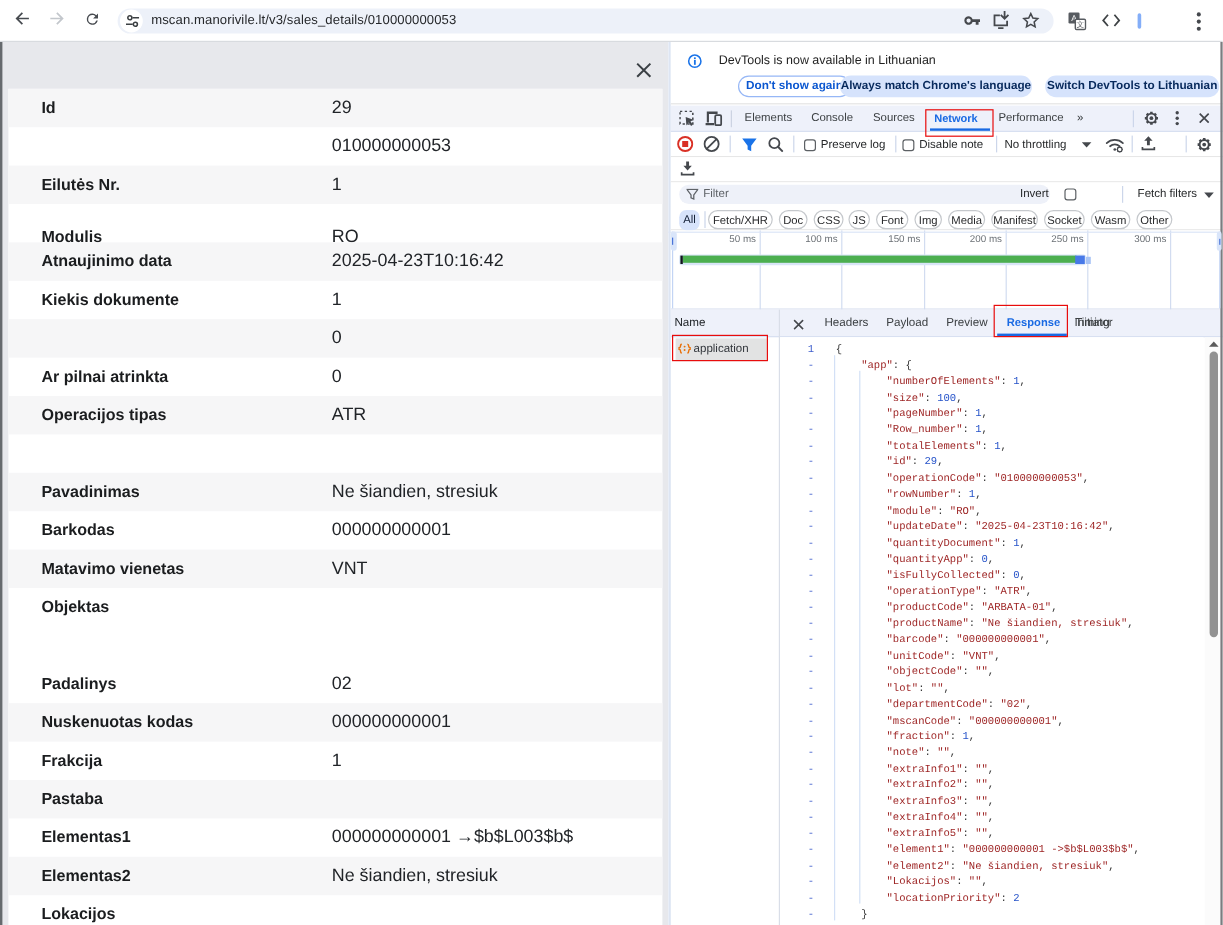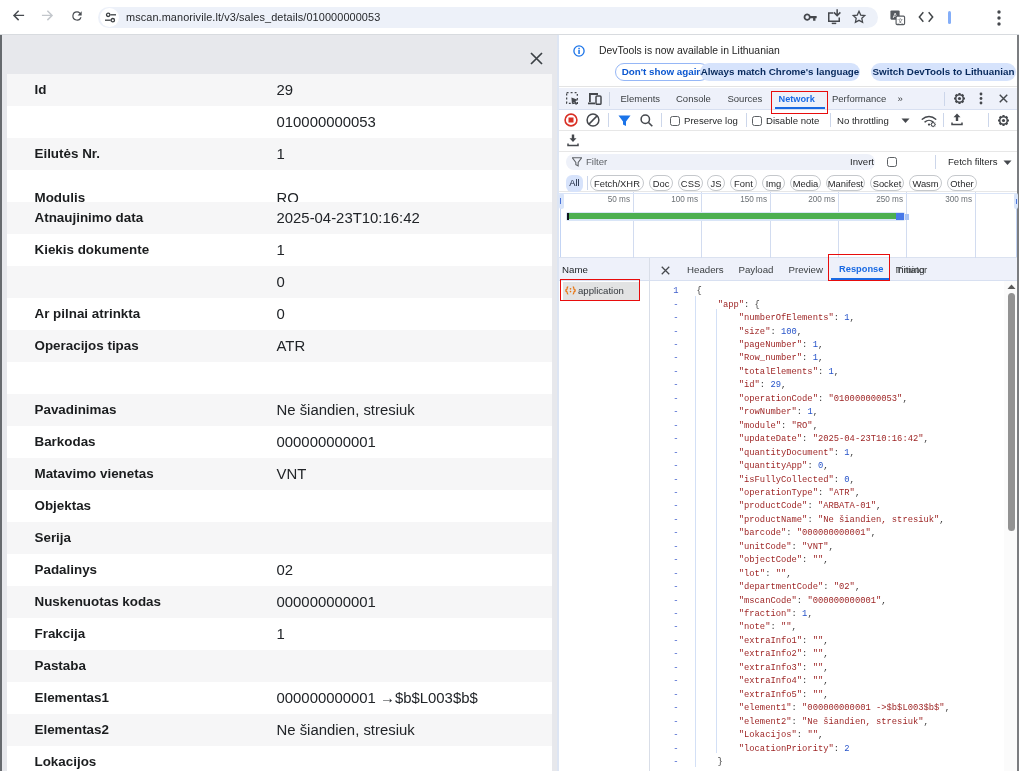--- a/index.html
+++ b/index.html
@@ -134,24 +134,20 @@
 <div class="row" style="top:352px">
       <span class="rl">Barkodas</span>
       <span class="rv">000000000001</span>
     </div>
 <div class="row g" style="top:384px">
       <span class="rl">Matavimo vienetas</span>
       <span class="rv">VNT</span>
     </div>
 <div class="row" style="top:416px">
       <span class="rl">Objektas</span>
-      <span class="rv"></span>
-    </div>
-<div class="row g" style="top:448px">
-      <span class="rl">Serija</span>
       <span class="rv"></span>
     </div>
 <div class="row" style="top:480px">
       <span class="rl">Padalinys</span>
       <span class="rv">02</span>
     </div>
 <div class="row g" style="top:512px">
       <span class="rl">Nuskenuotas kodas</span>
       <span class="rv">000000000001</span>
     </div>

